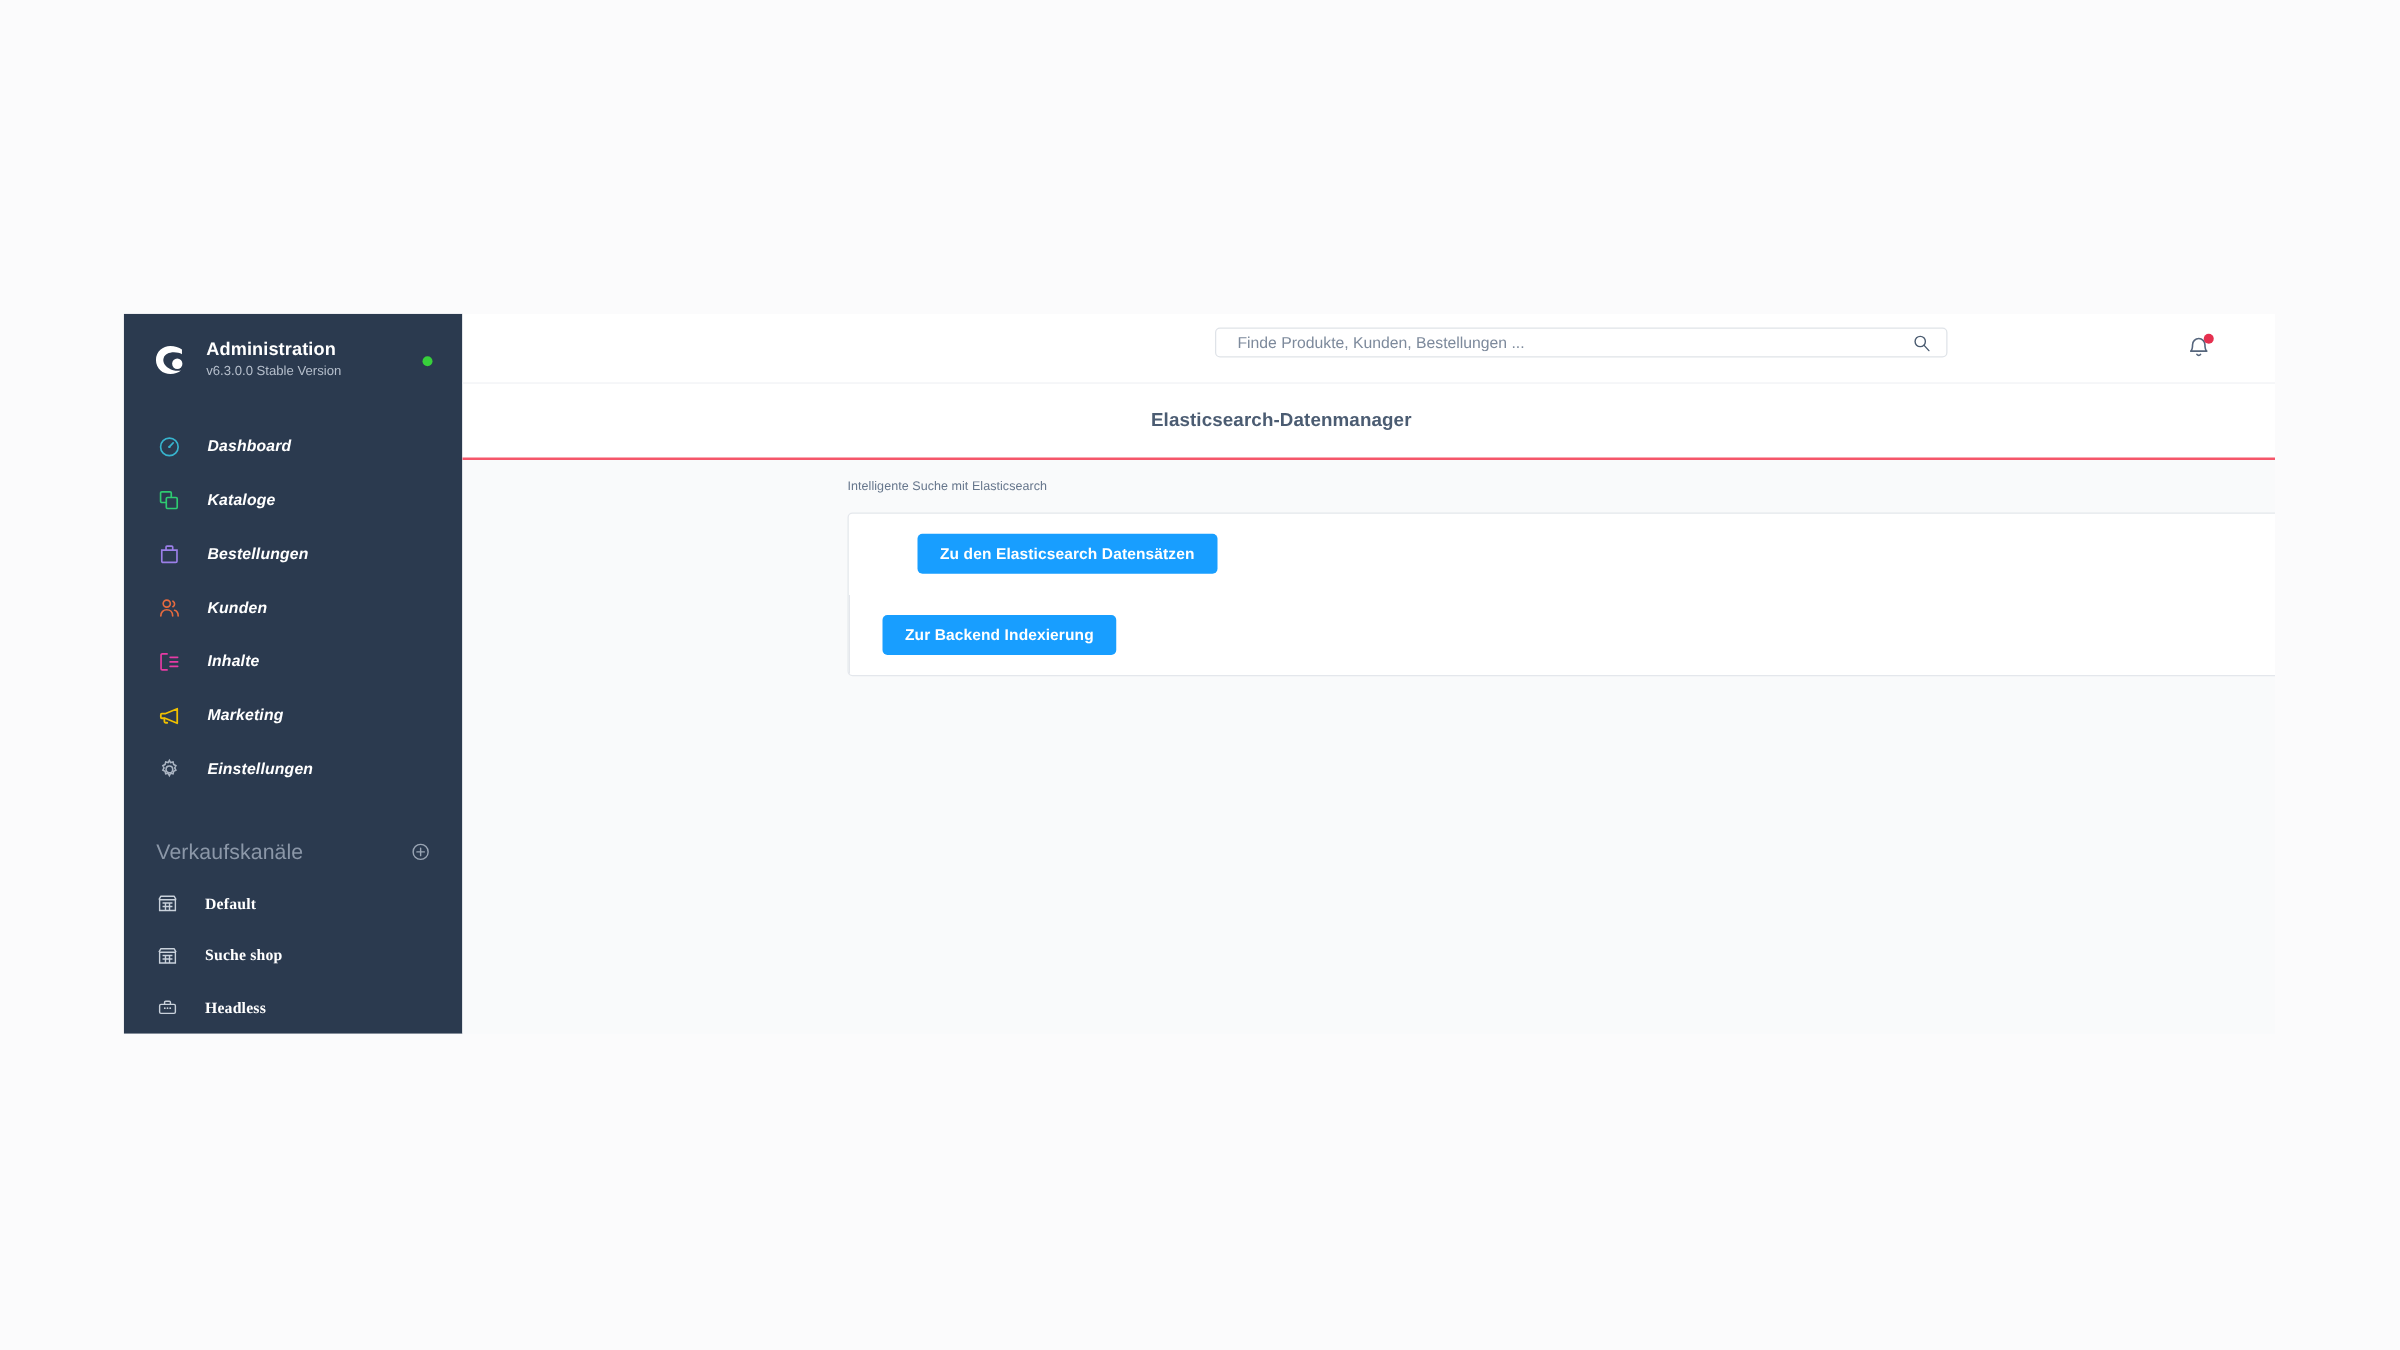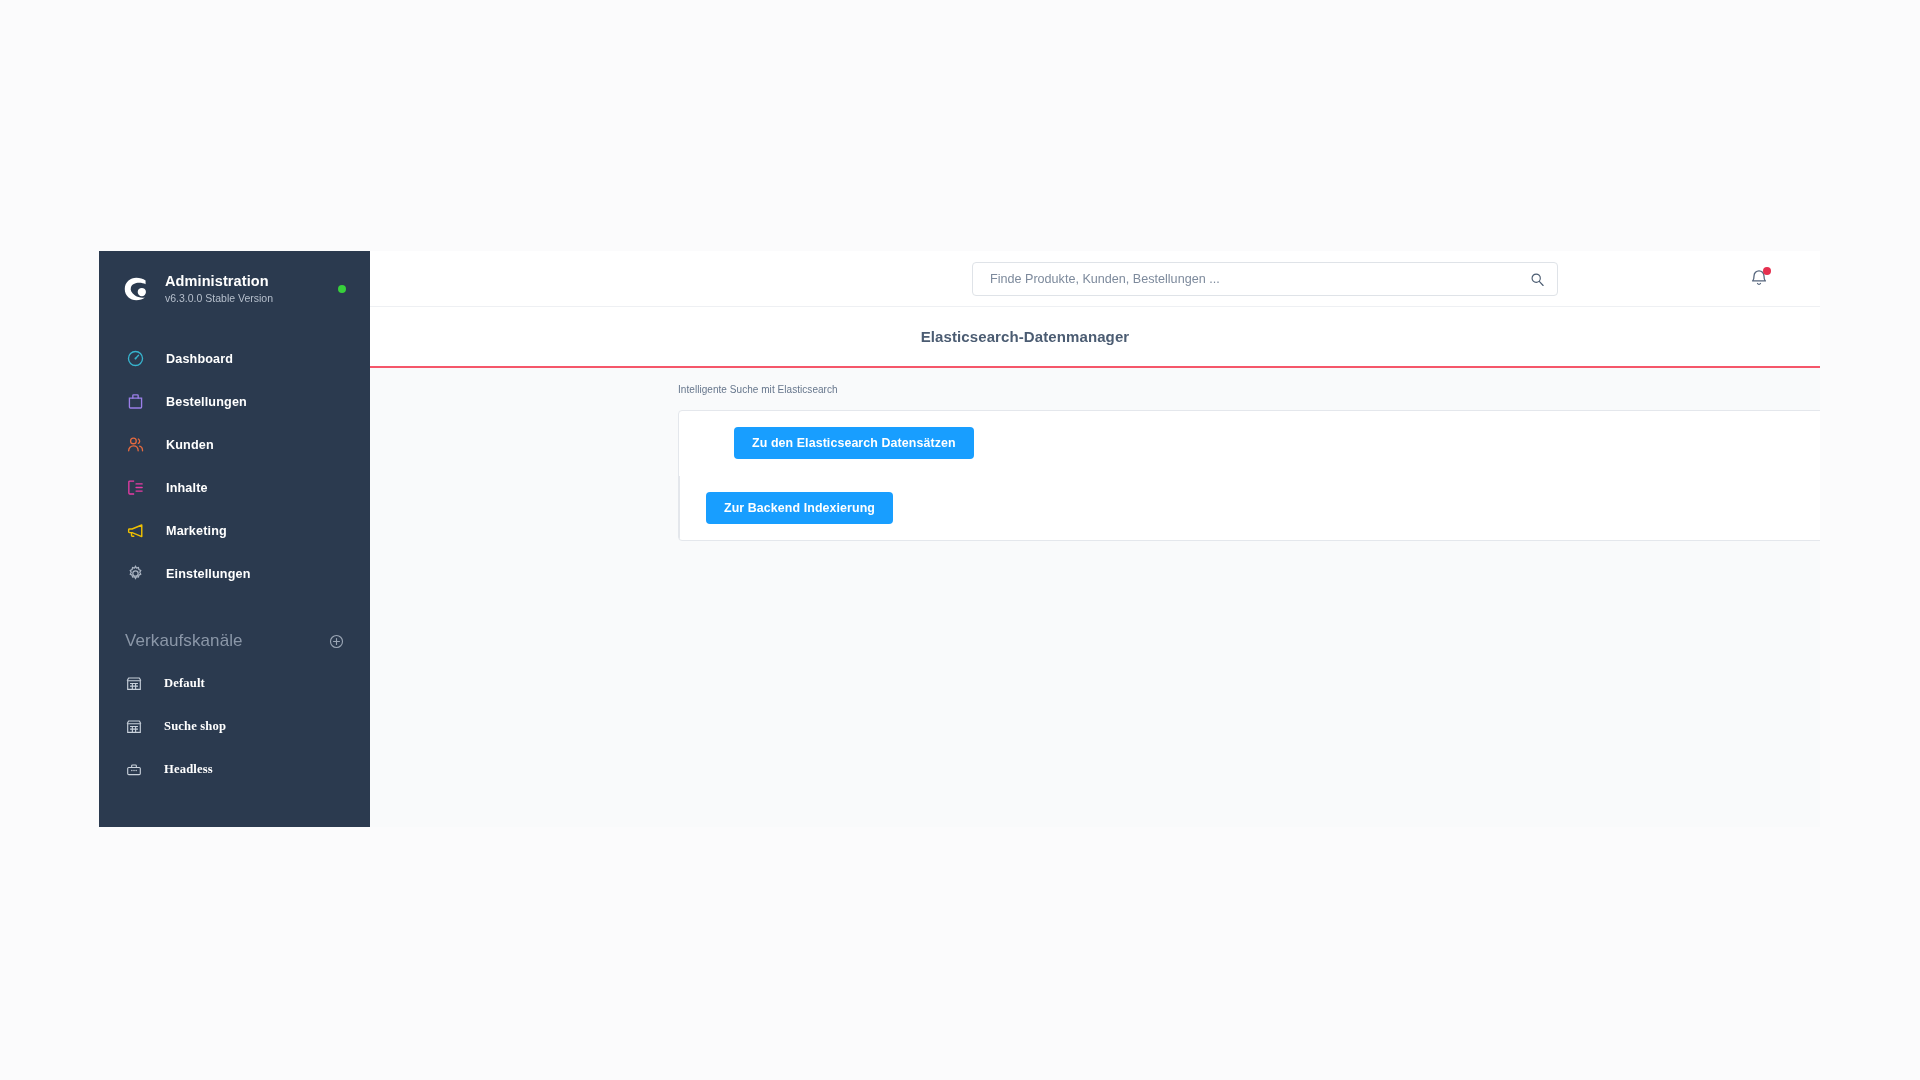--- a/index.html
+++ b/index.html
@@ -64,21 +64,21 @@
     position: absolute;
     right: 24px;
     top: 34px;
     width: 8px;
     height: 8px;
     border-radius: 50%;
     background: #37d03b;
   }
 
   
-  #main-nav { padding-top: 12px; }
+  #main-nav { padding-top: 12px; font-style: italic; }
   .nav-item {
     display: flex;
     align-items: center;
     height: 43px;
     padding-left: 26px;
     cursor: pointer;
   }
   .nav-icon {
     width: 20px;
     height: 20px;
@@ -153,21 +153,21 @@
     align-items: center;
     position: relative;
   }
   #search-wrap {
     position: absolute;
     left: 602px;
     width: 586px;
     top: 11px;
   }
   #search-box {
-    height: 34px;
+    height: 24px;
     border: 1px solid #dfe3e8;
     border-radius: 4px;
     background: #fff;
     display: flex;
     align-items: center;
     padding: 0 12px 0 17px;
   }
   #search-input {
     flex: 1 1 auto;
     border: none;
@@ -293,20 +293,29 @@
         <span class="nav-icon">
           <svg viewBox="0 0 20 20" width="19" height="19" fill="none" stroke="#37b4ce" stroke-width="1.4">
             <circle cx="10" cy="10" r="7.4"></circle>
             <path d="M10 10 L13.2 6.6" stroke-linecap="round"></path>
             <circle cx="10" cy="10" r="1" fill="#37b4ce" stroke="none"></circle>
           </svg>
         </span>
         <span class="nav-label">Dashboard</span>
       </div>
 
+      <div class="nav-item">
+        <span class="nav-icon">
+          <svg viewBox="0 0 20 20" width="19" height="19" fill="none" stroke="#2ecc71" stroke-width="1.4">
+            <rect x="2.6" y="2.6" width="9" height="9" rx="1"></rect>
+            <rect x="7.4" y="7.4" width="9.2" height="9.2" rx="1" fill="#2b3a4f"></rect>
+          </svg>
+        </span>
+        <span class="nav-label">Kataloge</span>
+      </div>
 
       <div class="nav-item">
         <span class="nav-icon">
           <svg viewBox="0 0 20 20" width="19" height="19" fill="none" stroke="#9b7fe8" stroke-width="1.4">
             <path d="M3.6 6.4 h12.8 v9.4 a1 1 0 0 1 -1 1 H4.6 a1 1 0 0 1 -1 -1 Z"></path>
             <path d="M7.2 6.4 V3.8 a0.8 0.8 0 0 1 0.8 -0.8 h4 a0.8 0.8 0 0 1 0.8 0.8 V6.4" stroke-linecap="round"></path>
           </svg>
         </span>
         <span class="nav-label">Bestellungen</span>
       </div>

